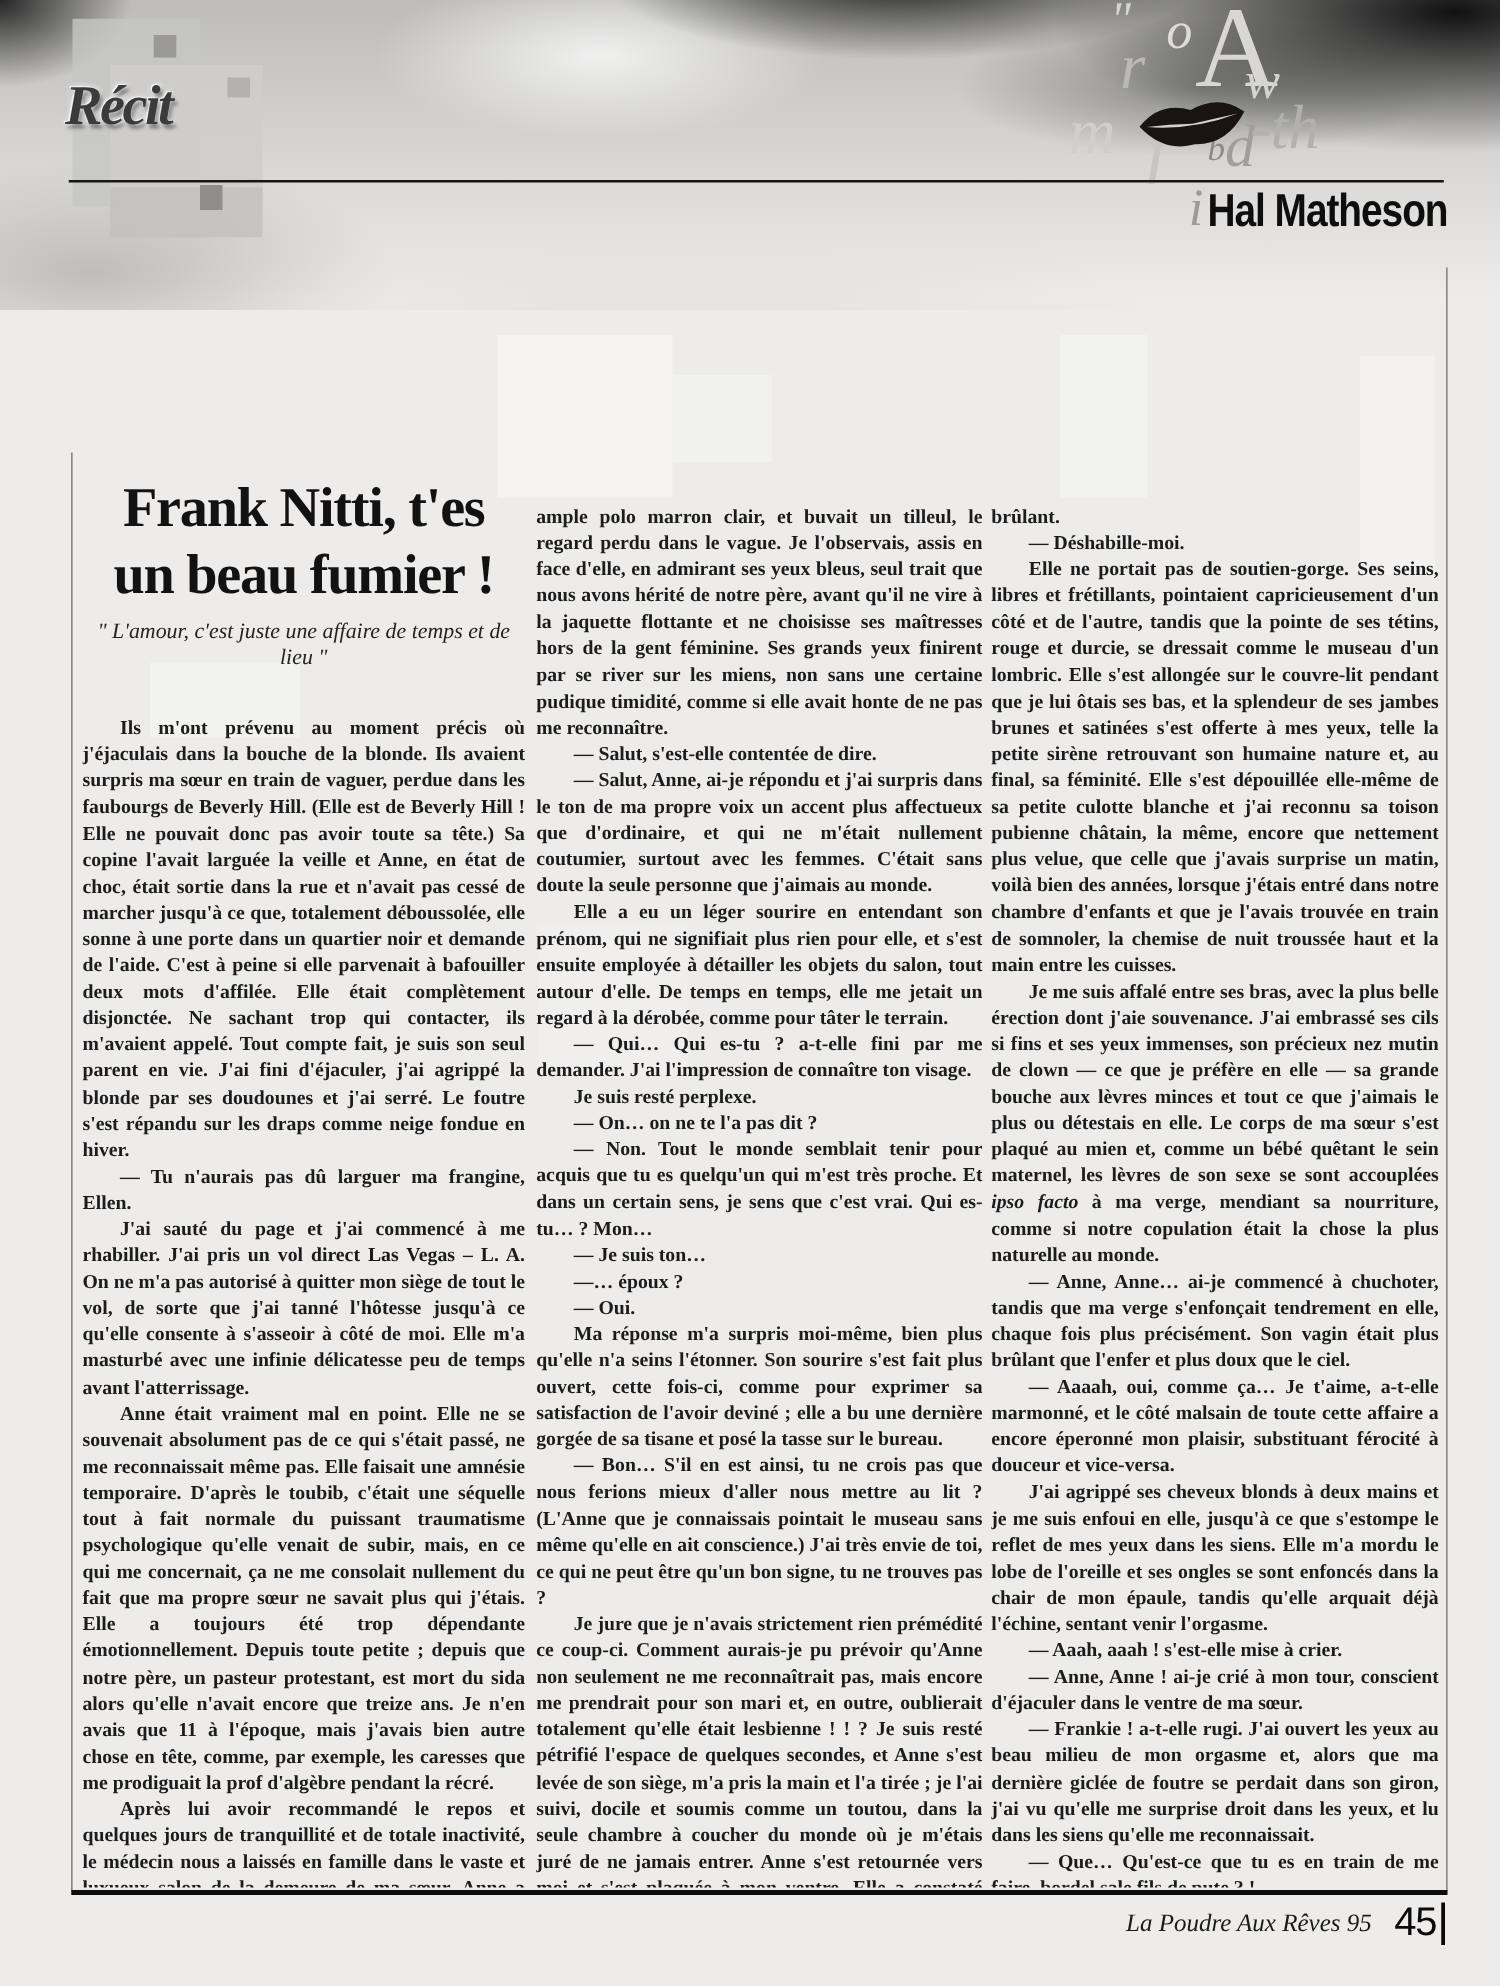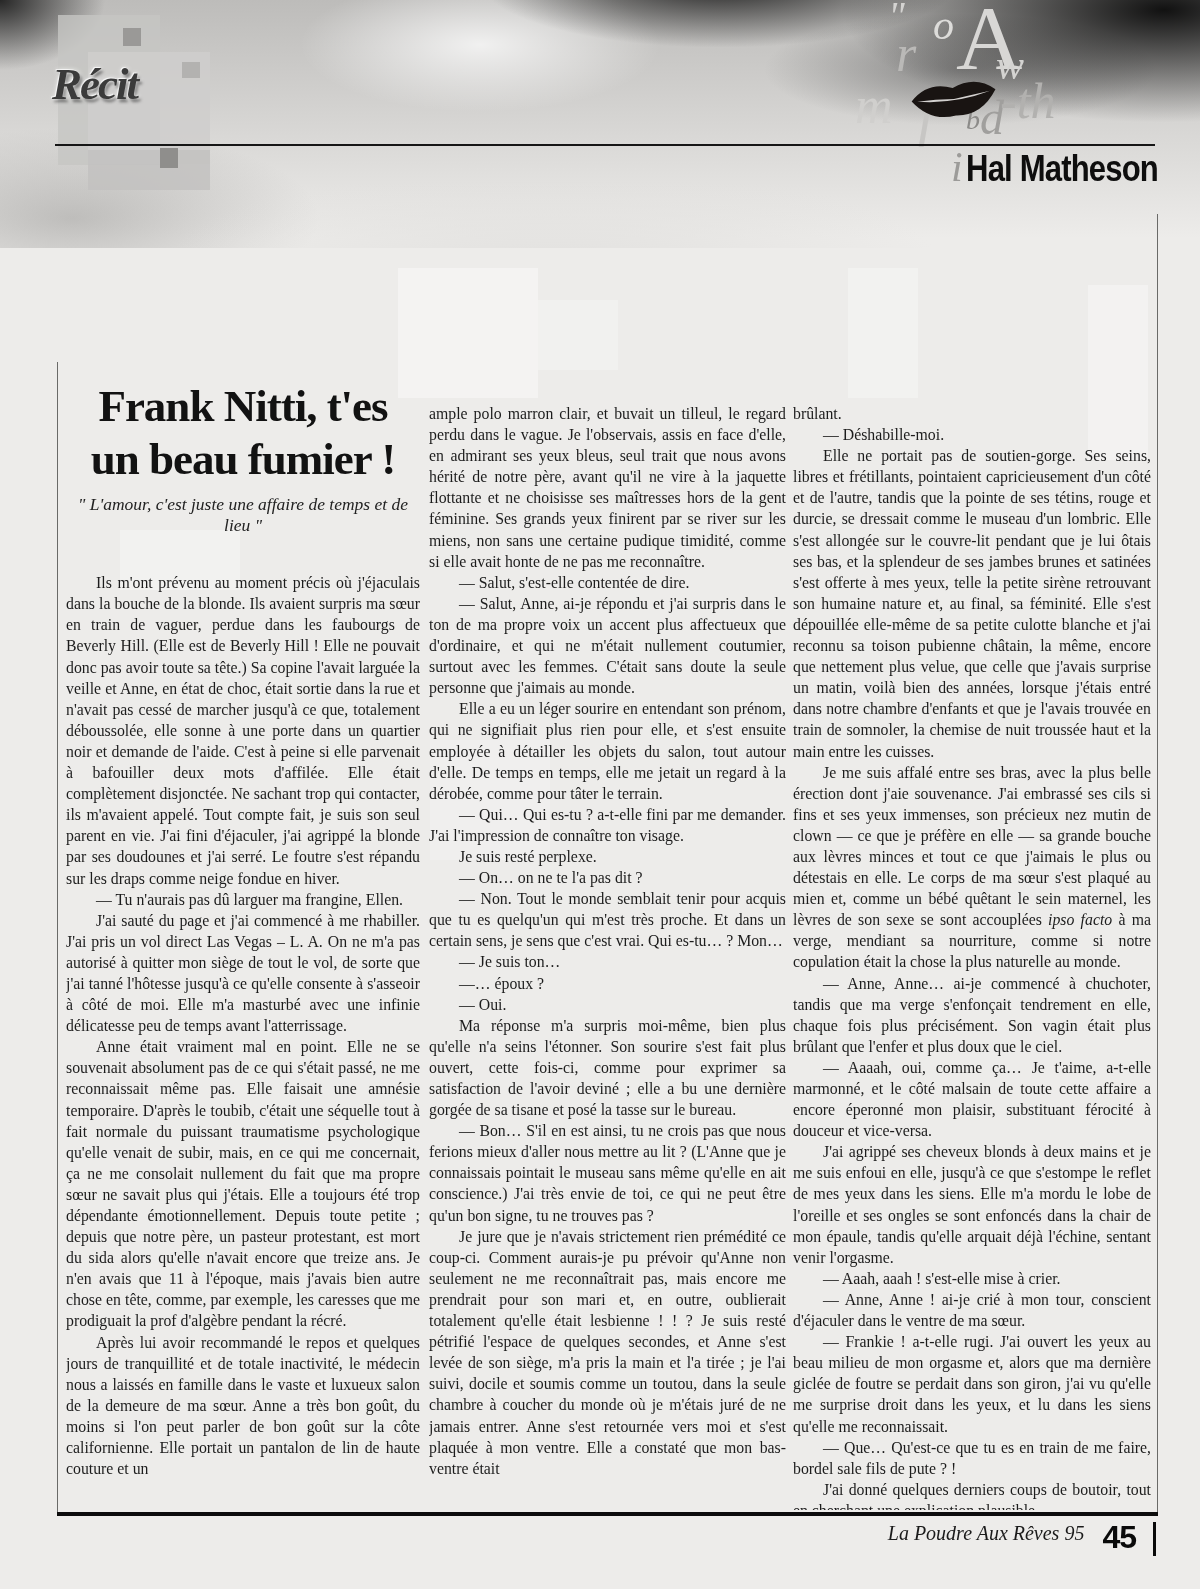--- a/index.html
+++ b/index.html
@@ -65,40 +65,40 @@
   .w6{left:430px;top:740px;width:120px;height:120px;background:rgba(255,255,255,.2);}
   
   .vrule-left {position:absolute;left:57px;  top:362px;width:1px;height:1151px;background:#6a6a68;}
   .vrule-right{position:absolute;left:1157px;top:214px;width:1px;height:1299px;background:#6a6a68;}
   .brule{position:absolute;left:57px;top:1512px;width:1101px;height:4px;background:#0c0c0c;}
   
   .col{position:absolute;overflow:hidden;font-size:15.8px;line-height:21.1px;}
   #col1{left:66px; top:370px;width:354px;height:1140px;}
   #col2{left:429px;top:403px;width:357px;height:1107px;}
   #col3{left:793px;top:403px;width:358px;height:1107px;}
-  .col p{margin:0;text-indent:30px;text-align:justify;}
+  .col p{margin:0;text-indent:30px;text-align:justify;font-weight:bold;}
   .col p.noindent{text-indent:0;}
   .title{
     margin:10px 0 6px 0;text-align:center;
     font-weight:bold;font-size:45px;line-height:53px;
     color:#121212;letter-spacing:-1px;
   }
   .subtitle{
     margin:8px 0 36px 0;text-align:center;
     font-style:italic;font-size:17.5px;color:#222;
   }
   
   .footer{
-    position:absolute;right:44px;top:1522px;display:flex;align-items:flex-start;gap:18px;
+    position:absolute;right:44px;top:1522px;display:flex;align-items:center;gap:18px;
   }
   .mag{font-style:italic;font-size:20px;color:#1a1a1a;}
   .pnum{
-    font-family:"Liberation Sans", sans-serif;font-weight:bold;font-size:32px;
+    font-family:"Liberation Sans", sans-serif;font-weight:normal;font-size:32px;
     color:#0a0a0a;letter-spacing:-1px;
-    border-right:3px solid #0a0a0a;padding:0 17px 4px 0;line-height:30px;
+    border-right:3px solid #0a0a0a;padding:0 4px 4px 0;line-height:30px;
   }
 </style>
 </head>
 <body>
 
 <div id="page">
 
   <div class="banner">
     <div class="tile t1"></div>
     <div class="tile t2"></div>

